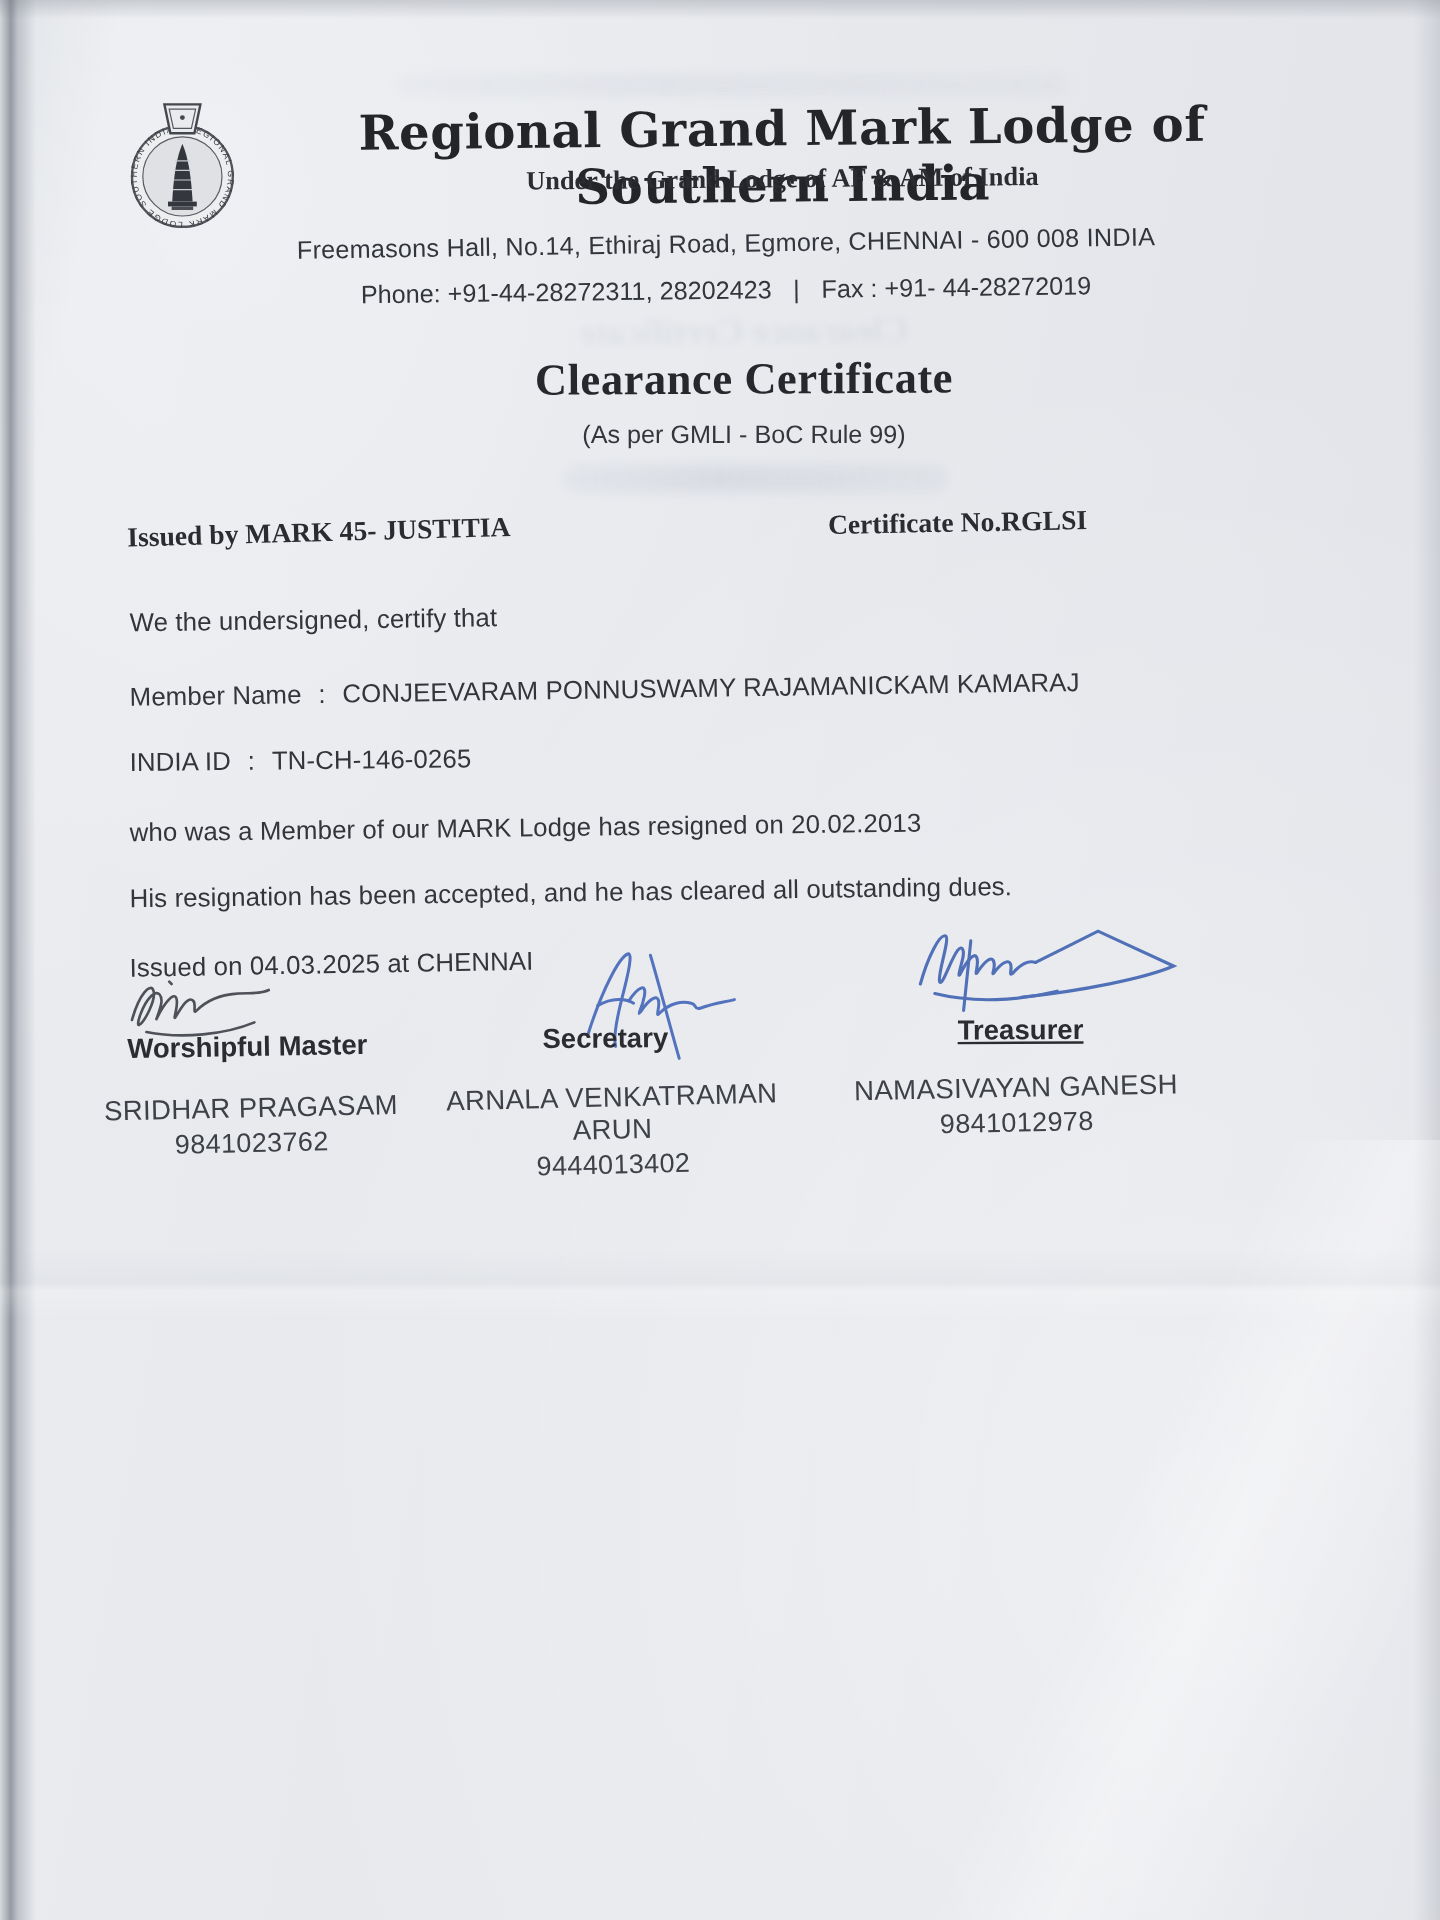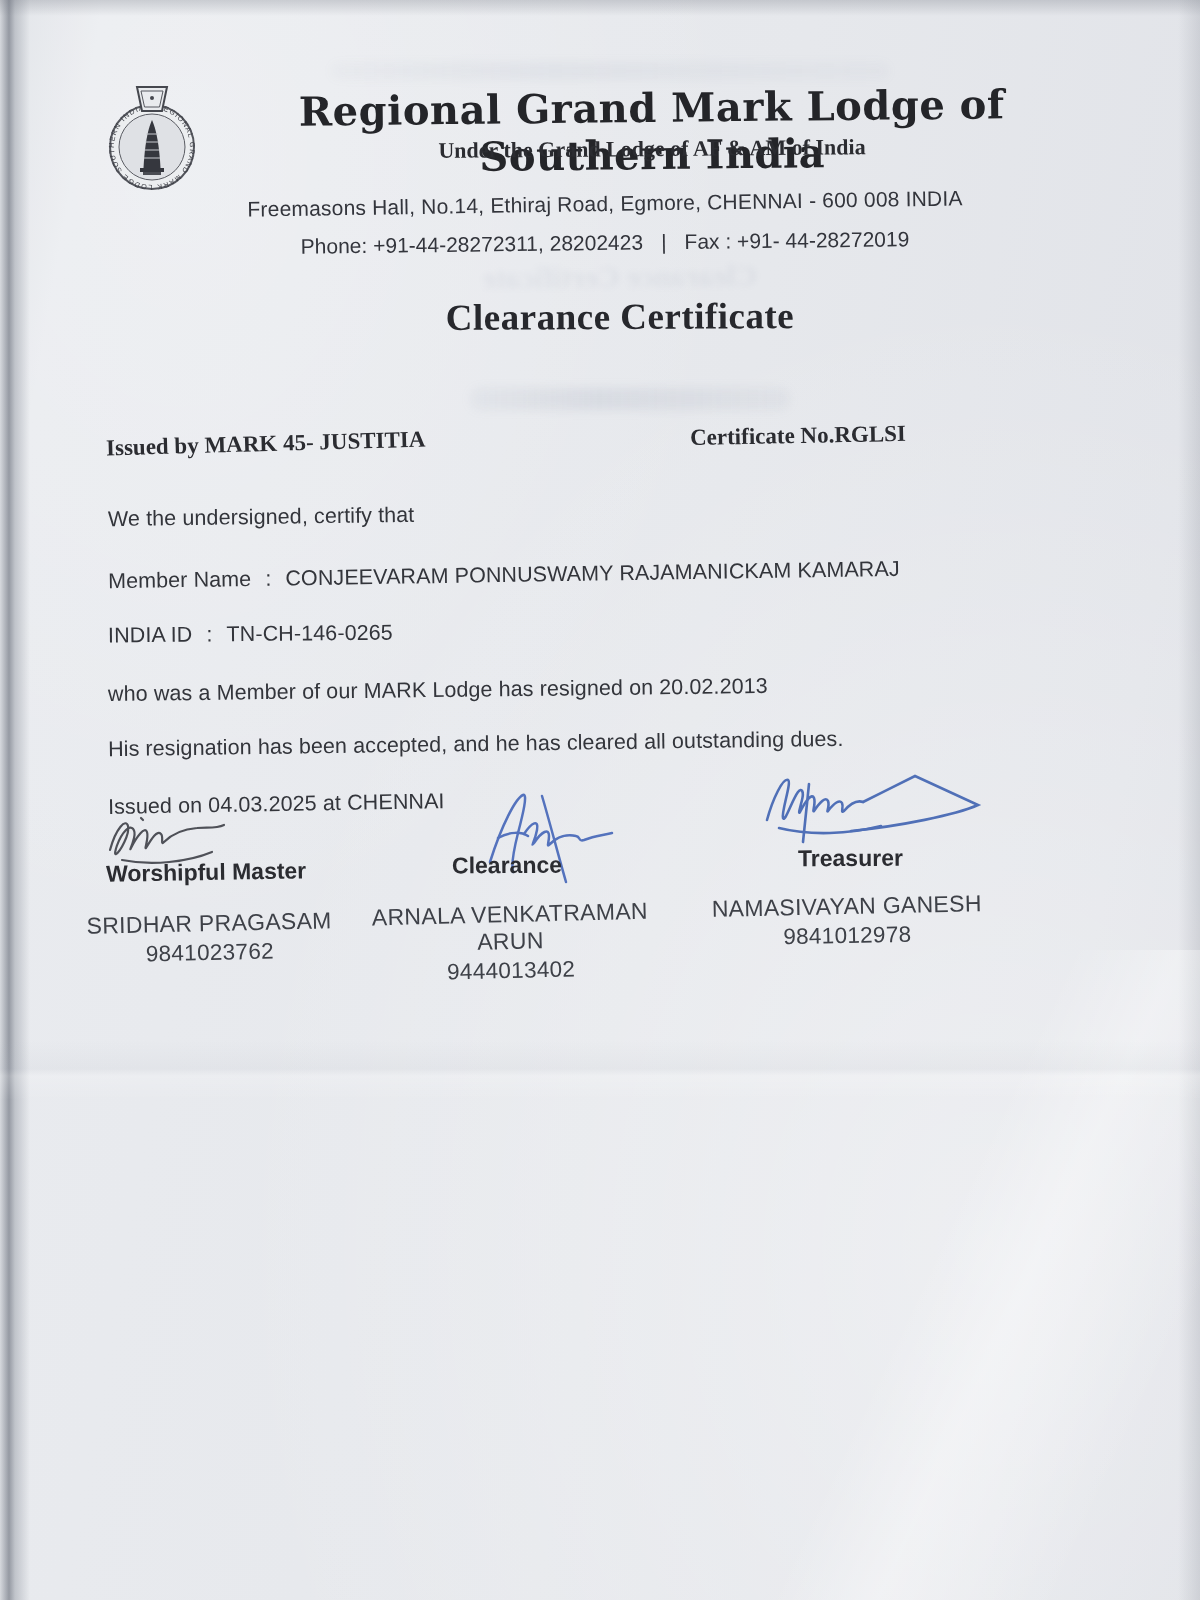--- a/index.html
+++ b/index.html
@@ -77,21 +77,21 @@
   .colon{display:inline-block;margin:0 14px;}
 
   .sig{pointer-events:none;}
   .sig-wm{left:100px;top:810px;}
   .sig-sec{left:468px;top:786px;}
   .sig-tre{left:753px;top:760px;}
 
   .role{font-size:23px;font-weight:bold;color:#2b2c31;}
   .role-wm{left:106px;top:859px;transform:rotate(-1deg);}
   .role-sec{left:452px;top:852px;transform:rotate(-0.4deg);}
-  .role-tre{left:798px;top:845px;transform:rotate(-0.3deg);}
+  .role-tre{left:798px;top:845px;transform:rotate(-0.3deg);text-decoration:underline;}
 
   .person{text-align:center;font-size:23px;color:#3e4148;letter-spacing:0.3px;}
   .person .phone{margin-top:3px;font-size:22.5px;}
   .person-wm{left:82px;top:910px;width:255px;transform:rotate(-1.3deg);}
   .person-sec{left:348px;top:901px;width:325px;transform:rotate(-1.4deg);}
   .person-tre{left:712px;top:893px;width:270px;transform:rotate(-1.2deg);}
 </style>
 </head>
 <body>
 
@@ -138,20 +138,21 @@
   </div>
 
   <div class="abs blackletter center org-name">Regional Grand Mark Lodge of Southern India</div>
   <div class="abs serif center org-affil">Under the Grand Lodge of AF &amp; AM of India</div>
   <div class="abs sans center org-addr">Freemasons Hall, No.14, Ethiraj Road, Egmore, CHENNAI - 600 008 INDIA</div>
   <div class="abs sans center org-phone">
     <span>Phone: +91-44-28272311, 28202423</span><span class="sep">|</span><span>Fax : +91- 44-28272019</span>
   </div>
 
   <div class="abs serif center cert-title">Clearance Certificate</div>
+  <div class="abs sans center rule-ref">(As per GMLI - BoC Rule 99)</div>
 
   <div class="abs serif issued-by">Issued by MARK 45- JUSTITIA</div>
   <div class="abs serif cert-no">Certificate No.RGLSI</div>
 
   <div class="abs sans bodyline l-certify">We the undersigned, certify that</div>
 
   <div class="abs sans bodyline l-member">
     <span>Member Name</span><span class="colon">:</span><span>CONJEEVARAM PONNUSWAMY RAJAMANICKAM KAMARAJ</span>
   </div>
 
@@ -189,21 +190,21 @@
       <g fill="none" stroke="#4063b2" stroke-width="2.6" stroke-linecap="round" opacity="0.9">
         <path d="M14 60 C20 38 30 18 35 20 C39 22 28 52 30 58 C32 63 39 40 45 32 C49 27 51 32 49 40 C47 48 45 55 47 52 C53 40 59 33 61 38 C63 43 59 53 61 51 C67 42 73 36 75 41 C77 46 73 53 75 51 C81 43 87 39 89 43 C91 47 87 54 91 51 C97 44 104 40 110 42"></path>
         <path d="M110 42 C126 34 150 22 162 16 L225 45 C202 55 148 66 98 71"></path>
         <path d="M56 24 L50 82"></path>
         <path d="M26 68 C58 76 96 74 128 66"></path>
       </g>
     </svg>
   </div>
 
   <div class="abs sans role role-wm">Worshipful Master</div>
-  <div class="abs sans role role-sec">Clearance</div>
+  <div class="abs sans role role-sec">Secretary</div>
   <div class="abs sans role role-tre">Treasurer</div>
 
   <div class="abs sans person person-wm">
     <div>SRIDHAR PRAGASAM</div>
     <div class="phone">9841023762</div>
   </div>
   <div class="abs sans person person-sec">
     <div>ARNALA VENKATRAMAN ARUN</div>
     <div class="phone">9444013402</div>
   </div>

